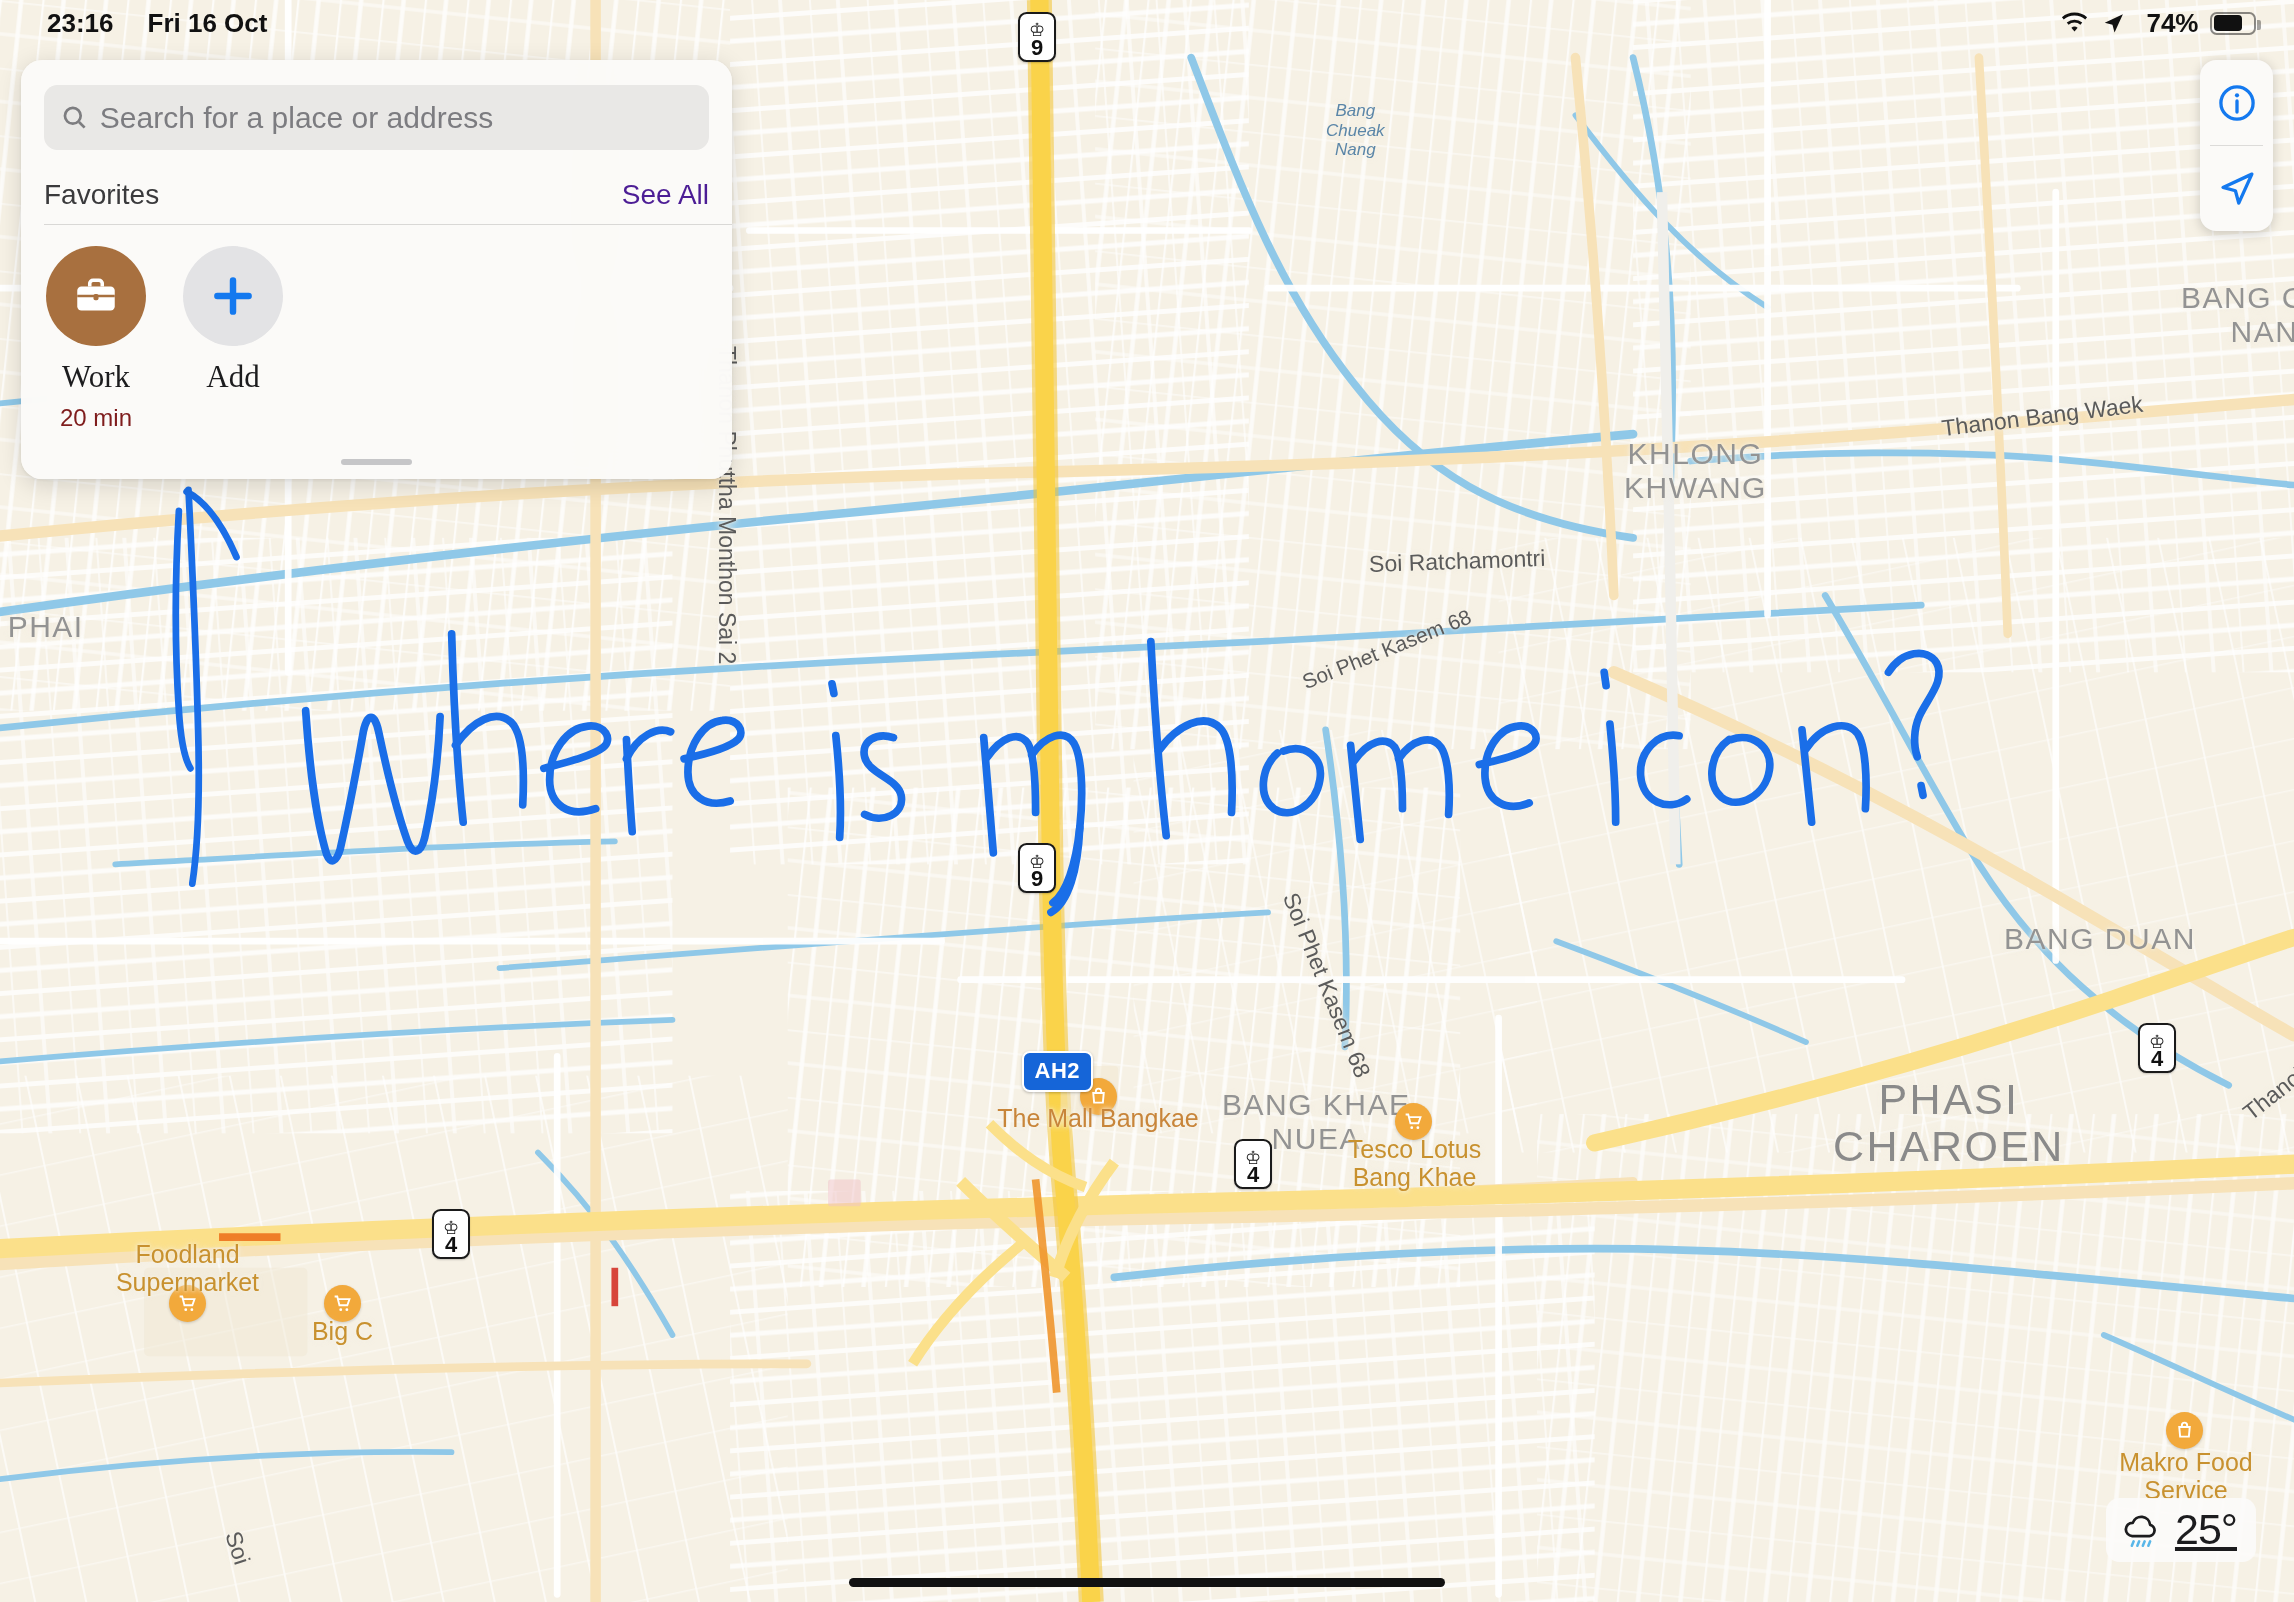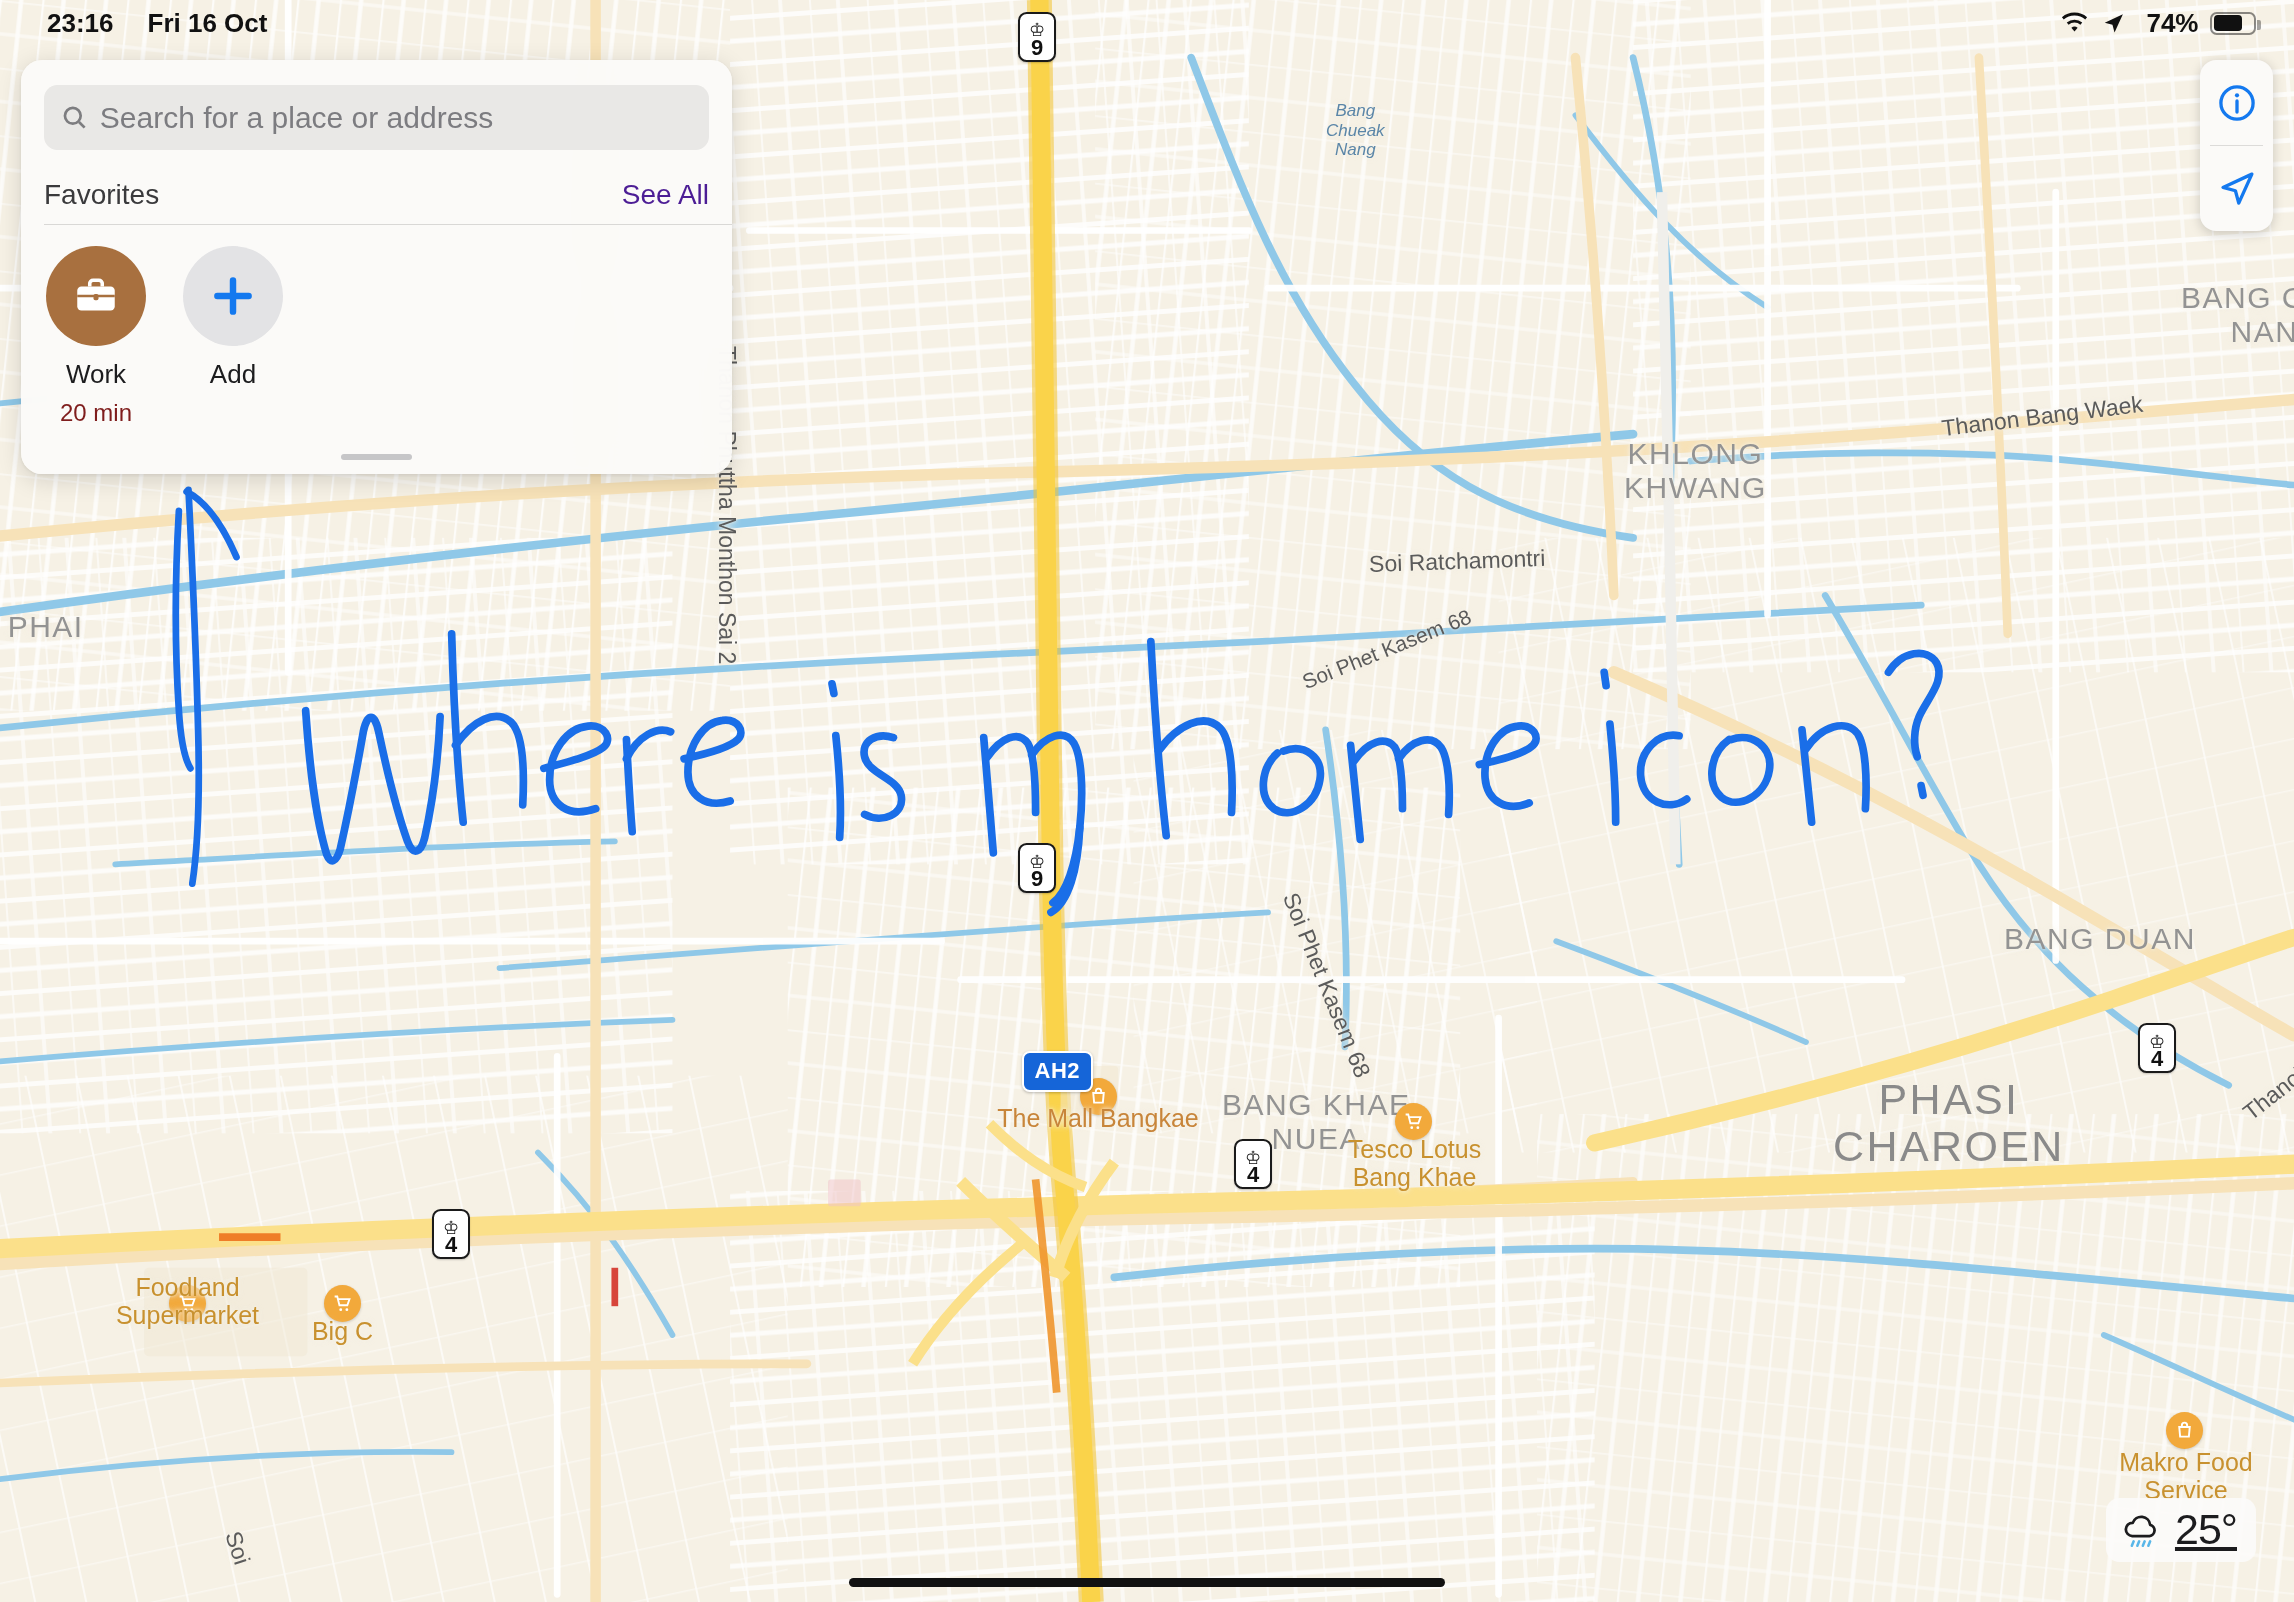--- a/index.html
+++ b/index.html
@@ -81,21 +81,21 @@
 
   .fav-row { display:flex; gap:33px; padding:21px 23px 7.7px; }
   .fav-item { width:104px; text-align:center; }
   .fav-circle {
     width:100px; height:100px; border-radius:50%;
     display:flex; align-items:center; justify-content:center; margin:0 auto;
   }
   .fav-circle.work { background:#a8703f; }
   .fav-circle.add  { background:#e3e3e5; }
   .fav-circle svg { width:50px; height:50px; }
-  .fav-name { font-size:26px; color:#1c1c1e; margin-top:12.5px; }
+  .fav-name { font-size:31px; color:#1c1c1e; margin-top:12.5px;font-family:Liberation Serif, serif; }
   .fav-sub  { font-size:24px; color:#7f1d1d; margin-top:9px; }
 
   .grabber {
     width:71px; height:6.7px; border-radius:3.8px; background:#c6c6c8;
     margin:19px auto 13.4px;
   }
 
   
   #map-controls {
     position:absolute; right:21px; top:60px; width:73px;
@@ -308,21 +308,21 @@
     <div class="map-label lbl-poi" style="left:1299px; top:1136px; width:231px; white-space:pre;">Tesco Lotus
 Bang Khae</div>
 
     <div class="poi-pin" style="left:169px; top:1285px;">
       <svg viewBox="0 0 24 24">
         <path d="M3 4h3l2.5 10h9L20 7H7" fill="none" stroke="#fff" stroke-width="2.1"></path>
         <circle cx="10" cy="19" r="1.6"></circle>
           <circle cx="17" cy="19" r="1.6"></circle>
       </svg>
     </div>
-    <div class="map-label lbl-poi" style="left:58px; top:1274px; width:259px; white-space:pre;">Foodland
+    <div class="map-label lbl-poi" style="left:58px; top:1241px; width:259px; white-space:pre;">Foodland
 Supermarket</div>
 
     <div class="poi-pin" style="left:324px; top:1285px;">
       <svg viewBox="0 0 24 24">
         <path d="M3 4h3l2.5 10h9L20 7H7" fill="none" stroke="#fff" stroke-width="2.1"></path>
         <circle cx="10" cy="19" r="1.6"></circle>
           <circle cx="17" cy="19" r="1.6"></circle>
       </svg>
     </div>
     <div class="map-label lbl-poi" style="left:261px; top:1318px; width:163px;">Big C</div>

